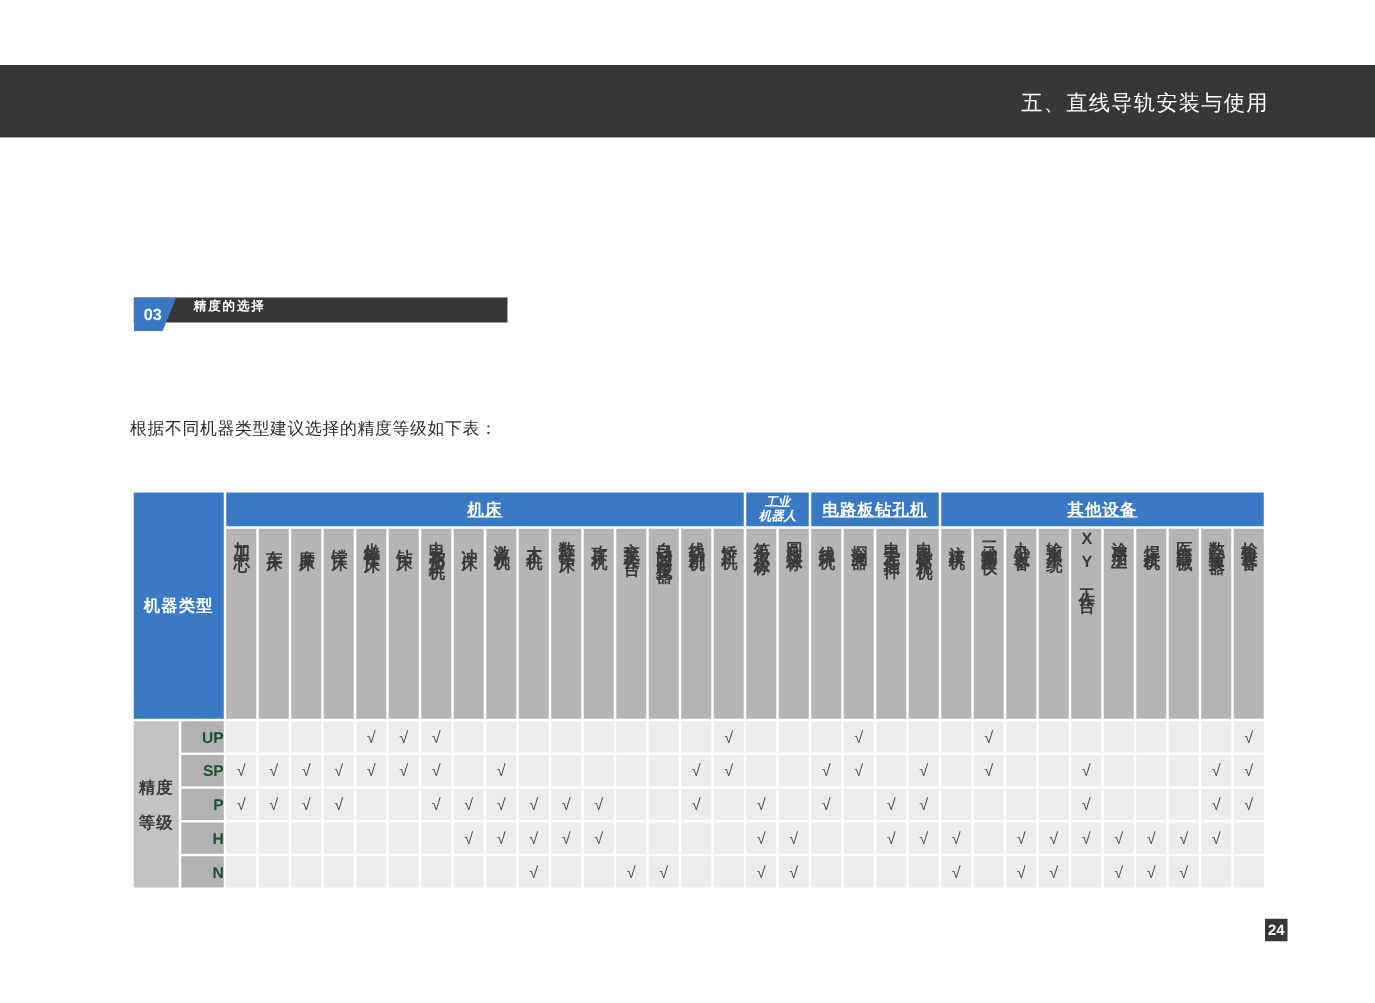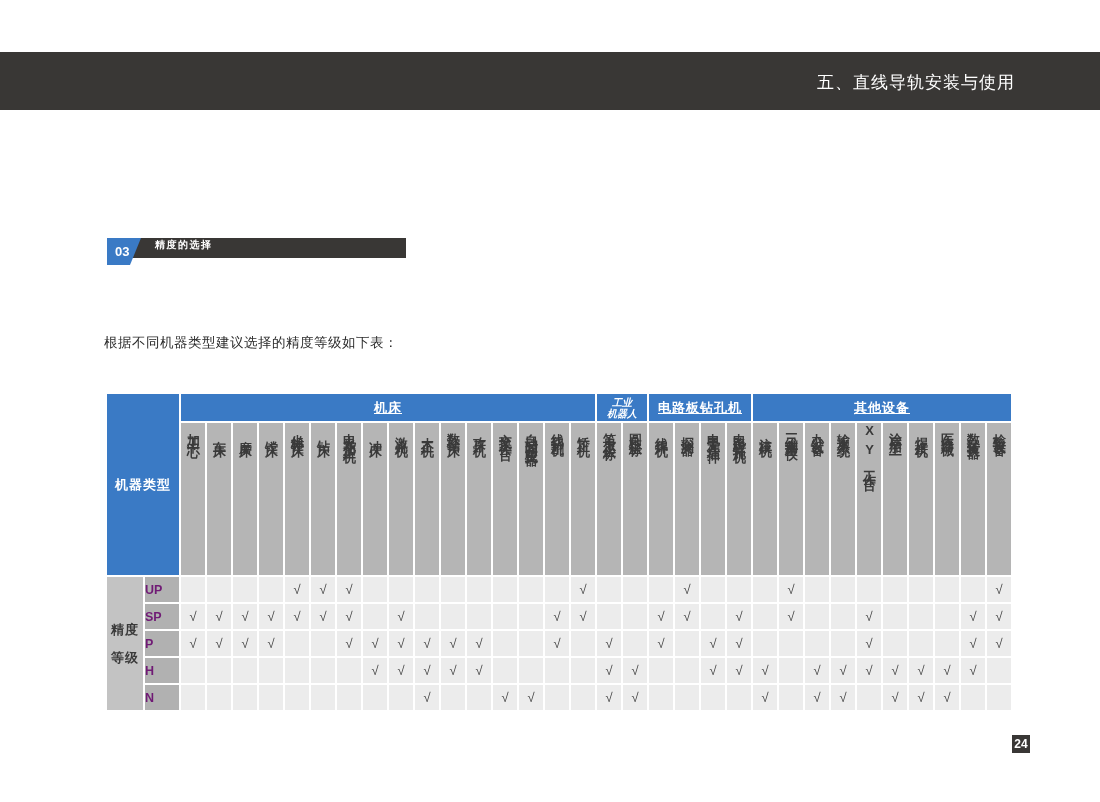--- a/index.html
+++ b/index.html
@@ -74,22 +74,22 @@
     font-size:13px; font-weight:600; color:#3a3a3a; letter-spacing:3.5px;
     line-height:22px;
   }
   .rowgroup {
     background:var(--group_cell,#c3c3c3); color:#3a3a3a;
     font-size:13px; font-weight:600; text-align:center; vertical-align:middle;
     letter-spacing:1px;
   }
   .rowgroup div { line-height:28px; }
   .grade {
-    background:var(--grade_cell,#b1b1b1); color:#701a75;
-    font-size:12.5px; font-weight:bold; text-align:left; height:15px;
+    background:var(--grade_cell,#b1b1b1); color:#14532d;
+    font-size:12.5px; font-weight:bold; text-align:right; height:15px;
     vertical-align:middle;
   }
   .cell {
     background:var(--data_cell,#ececec);
     text-align:center; vertical-align:middle; height:25px;
     font-size:13px; color:var(--check,#474747);
   }
   
   .page-badge {
     position:absolute; left:1012px; top:735px; width:18px; height:18px;

